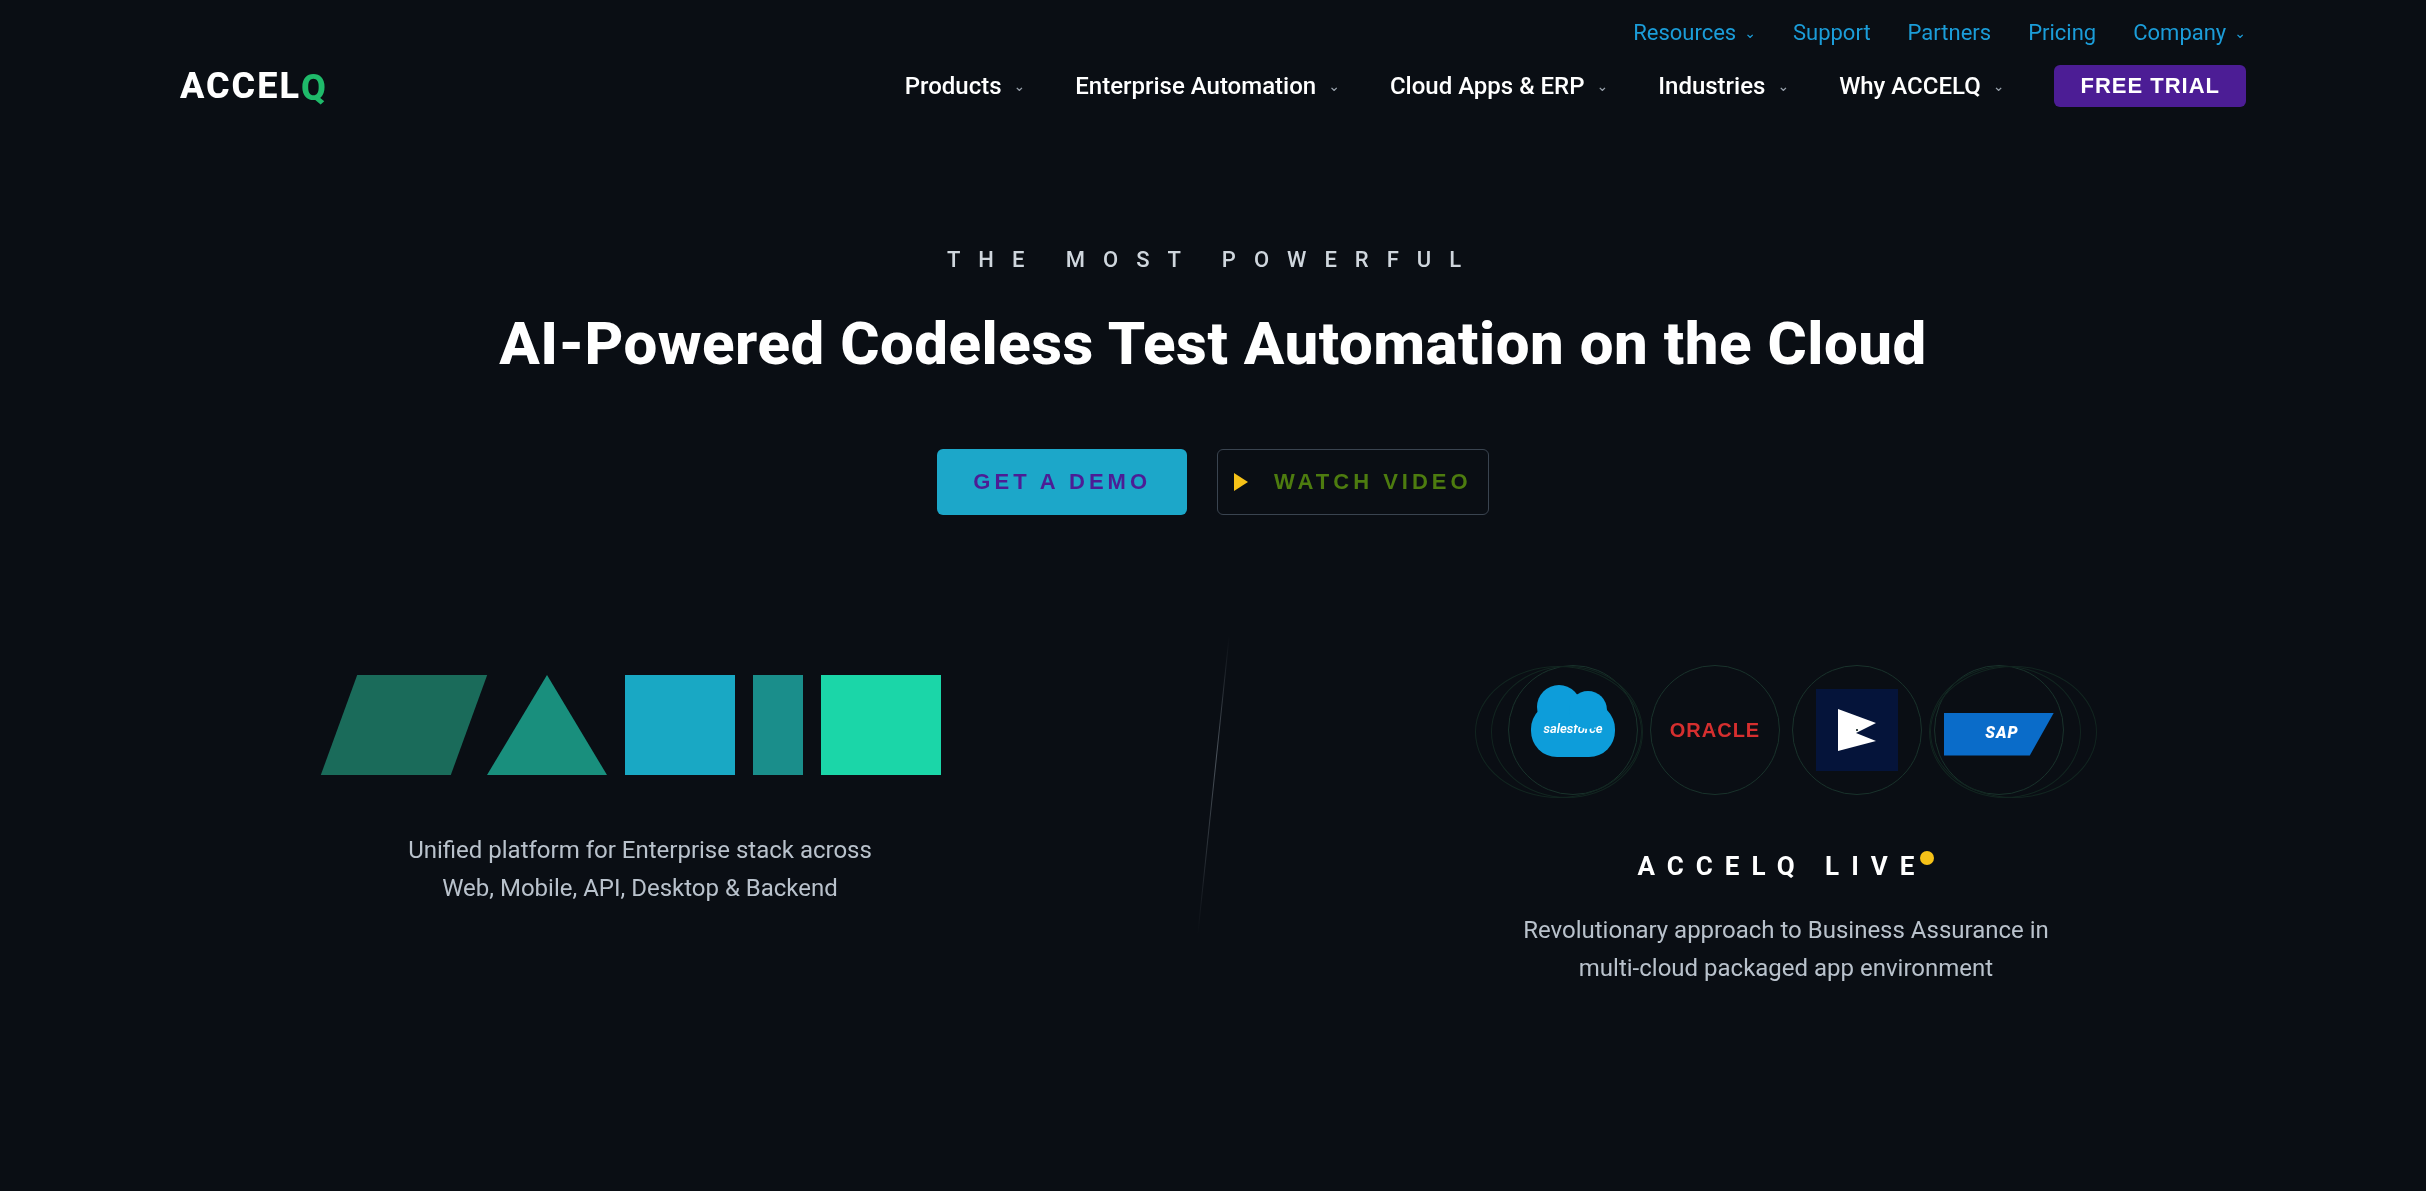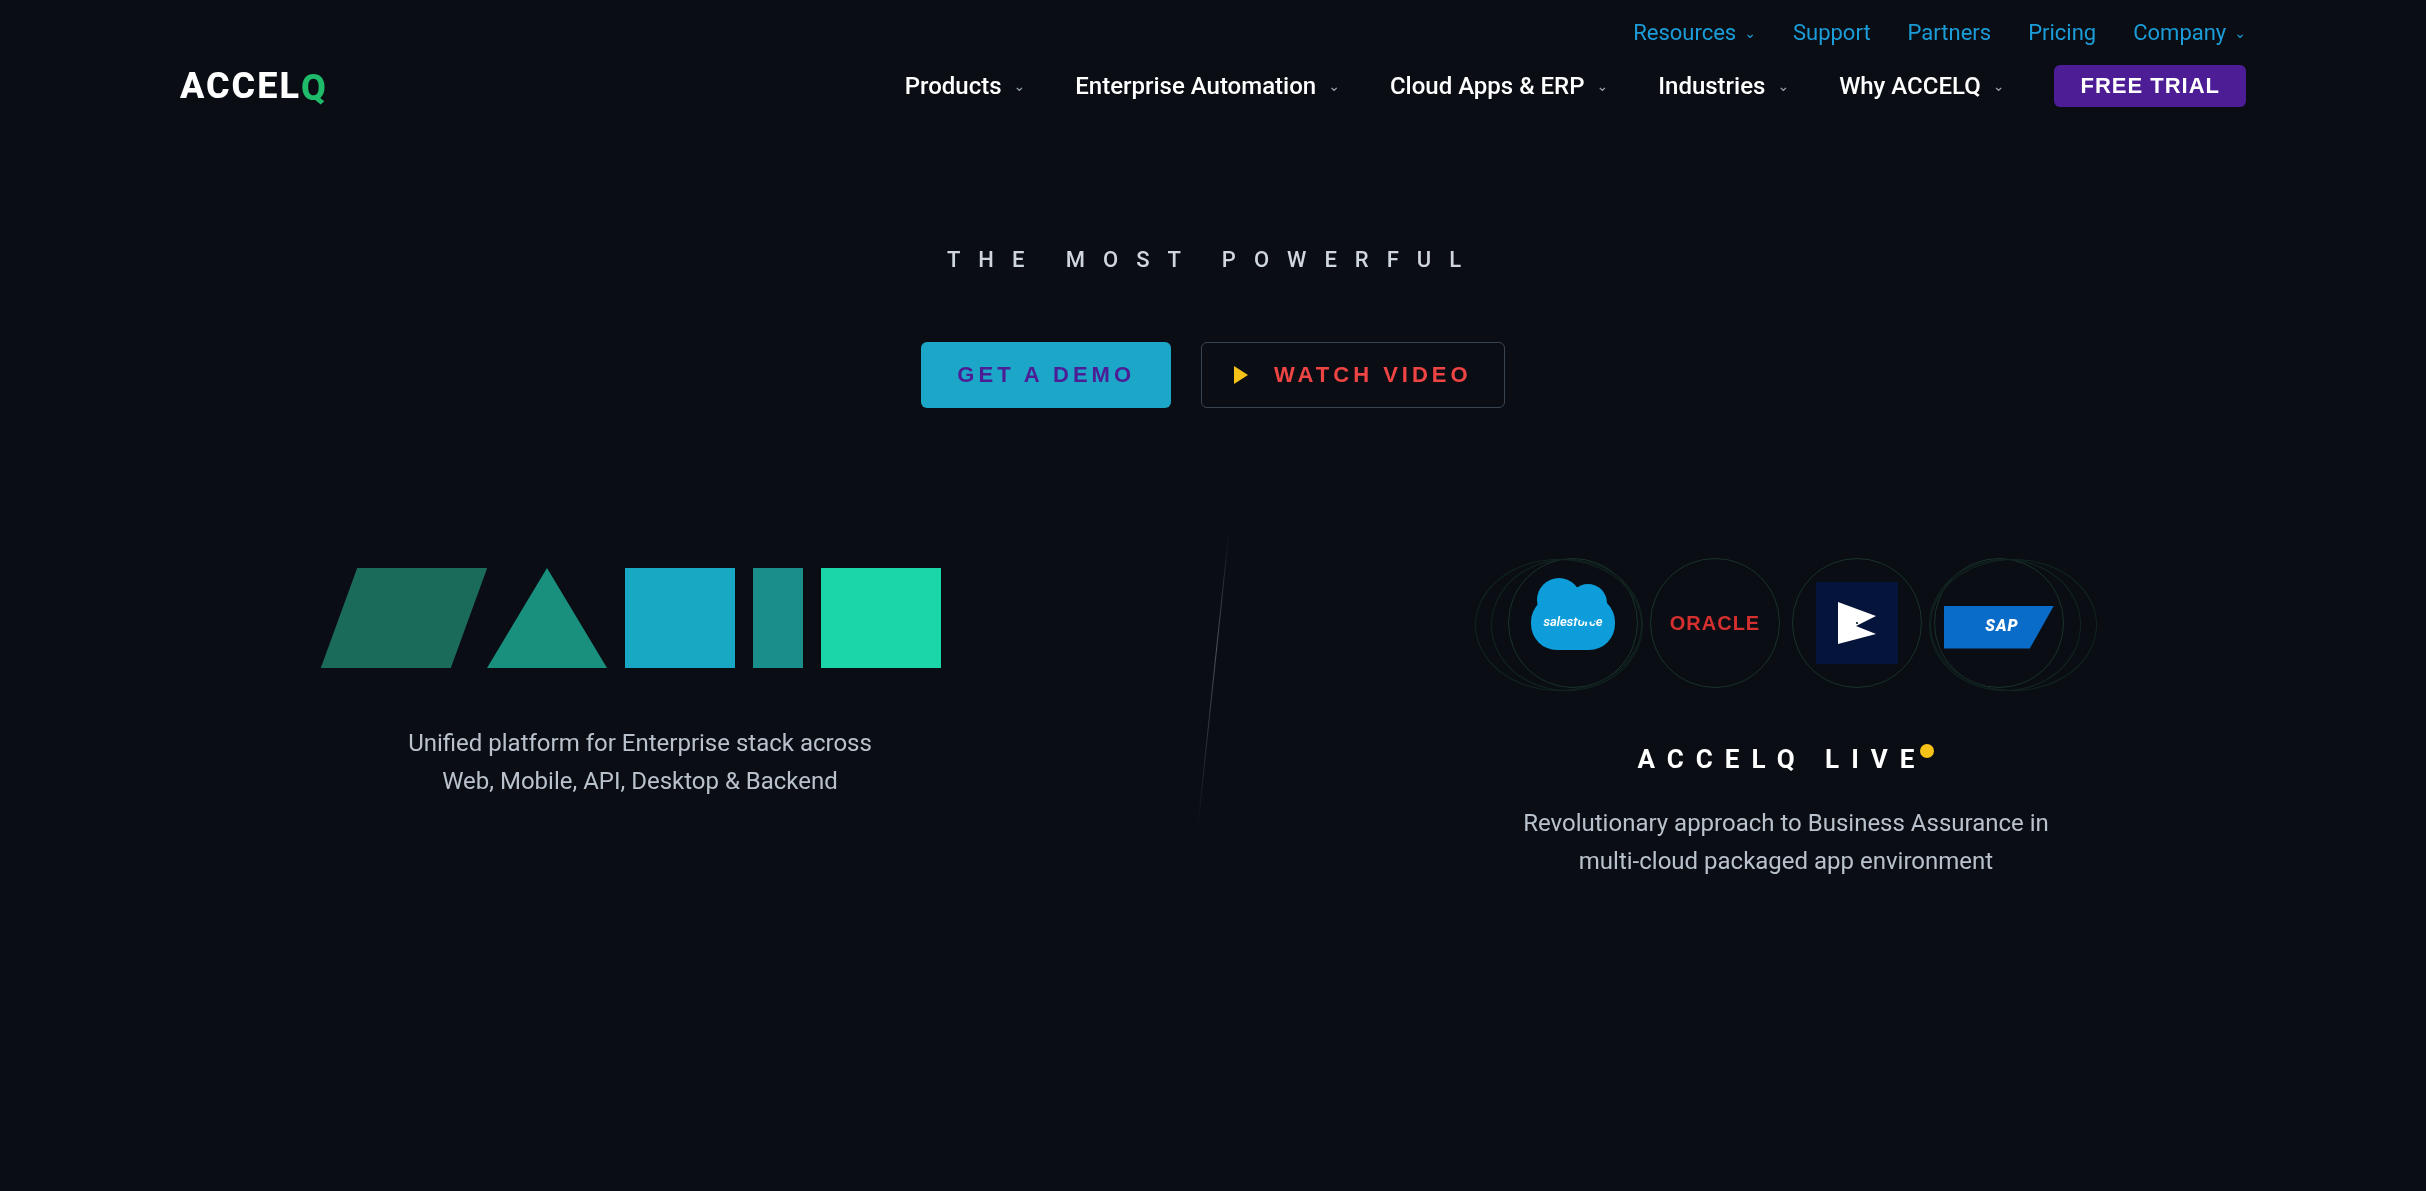--- a/index.html
+++ b/index.html
@@ -104,25 +104,25 @@
     font-weight: 700;
     letter-spacing: 4px;
     font-size: 22px;
     padding: 20px 36px;
     border: none;
     border-radius: 6px;
     cursor: pointer;
   }
   .btn-video {
     background: transparent;
-    color: #ef4444;
+    color: #4d7c0f;
     font-weight: 700;
     letter-spacing: 4px;
     font-size: 22px;
-    padding: 18px 32px;
+    padding: 18px 16px;
     border: 1px solid #3a4450;
     border-radius: 6px;
     cursor: pointer;
     display: inline-flex;
     align-items: center;
     gap: 26px;
   }
   .play-triangle {
     width: 0; height: 0;
     border-left: 14px solid #f6c218;
@@ -305,20 +305,21 @@
     <div class="item">
       <span>Why ACCELQ</span>
       <span class="chev">⌄</span>
     </div>
     <button class="free-trial">FREE TRIAL</button>
   </div>
 </div>
 
 <section class="hero">
   <div class="eyebrow">THE MOST POWERFUL</div>
+  <h1 class="headline">AI-Powered Codeless Test Automation on the Cloud</h1>
   <div class="cta-row">
     <button class="btn-demo">GET A DEMO</button>
     <button class="btn-video">
       <span class="play-triangle"></span>
       <span>WATCH VIDEO</span>
     </button>
   </div>
 </section>
 
 <section class="columns">

